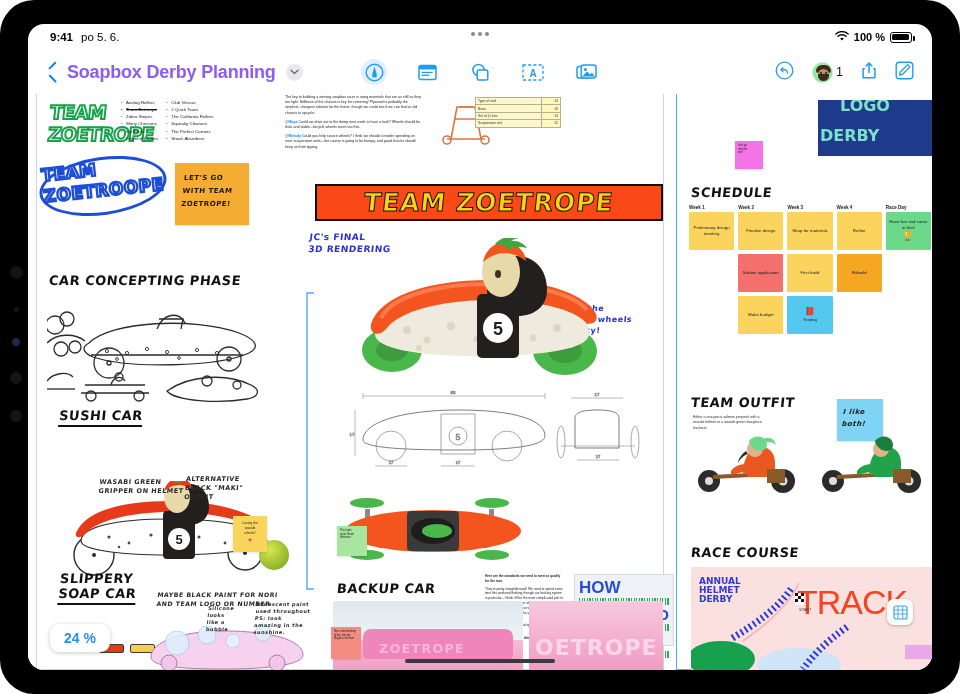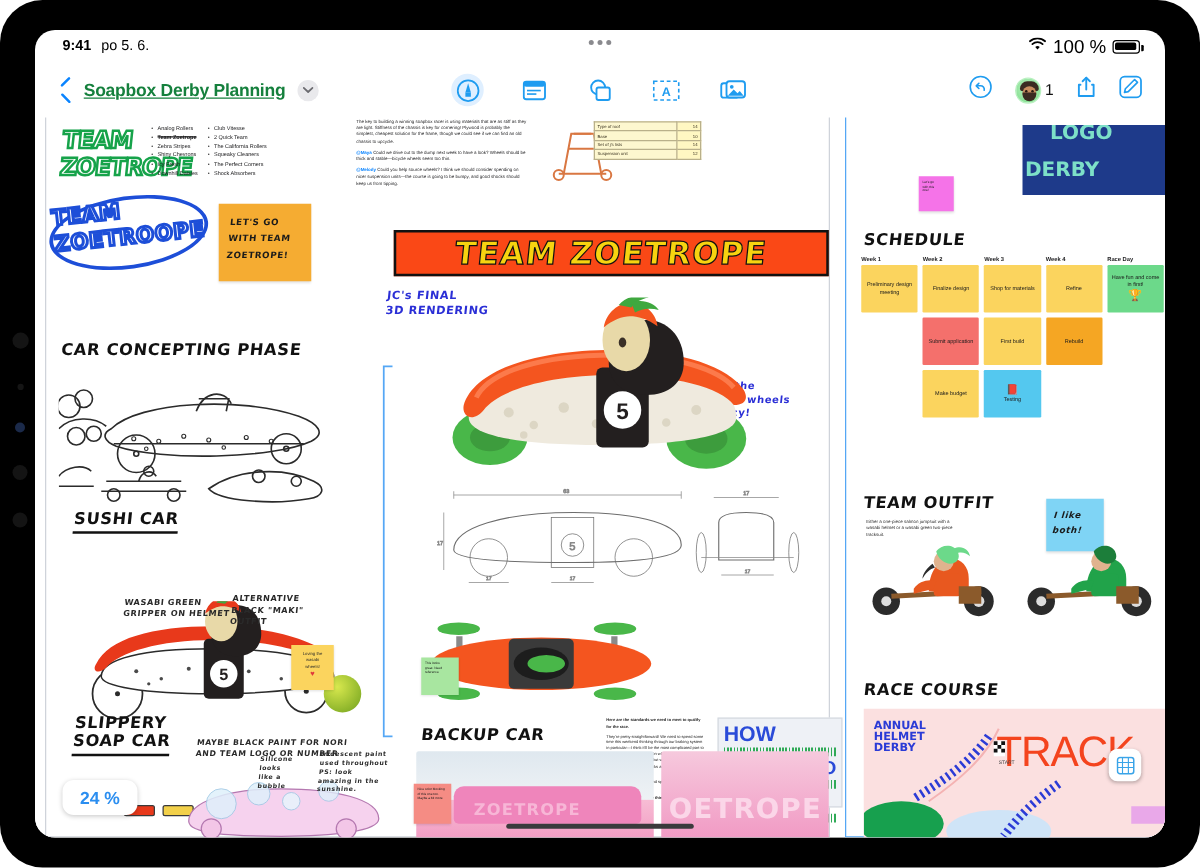--- a/index.html
+++ b/index.html
@@ -43,21 +43,21 @@
     display: flex; align-items: center; background: #fff;
   }
   #nav-left { display: flex; align-items: center; gap: 10px; margin-left: 18px; }
   #back-chevron { width: 11px; height: 19px; position: relative; cursor: pointer; }
   #back-chevron::before, #back-chevron::after {
     content: ""; position: absolute; left: 3px; width: 10px; height: 2.4px;
     background: #0a84ff; border-radius: 2px;
   }
   #back-chevron::before { top: 5px; transform: rotate(-45deg); transform-origin: left center;}
   #back-chevron::after  { top: 11.2px; transform: rotate(45deg); transform-origin: left center;}
-  #doc-title { font-size: 14px; font-weight: 700; color: #15803d; letter-spacing: -0.2px; text-decoration: underline; }
+  #doc-title { font-size: 18px; font-weight: 700; color: #8b5cf6; letter-spacing: -0.2px; }
   .chev-btn {
     width: 17px; height: 17px; border-radius: 50%; background: #e9e9ec;
     display: flex; align-items: center; justify-content: center;
   }
   .chev-btn svg { display:block; }
 
   #nav-center { position: absolute; left: 50%; transform: translateX(-50%);
                 display: flex; align-items: center; gap: 27px; }
   .tool { width: 26px; height: 26px; display: flex; align-items: center; justify-content: center; }
   .tool.sel { background: #dfefff; border-radius: 50%; }
@@ -258,21 +258,21 @@
           <i></i>
       </div>
       <div id="sb-right">
         <span>
           <svg width="14" height="11" viewBox="0 0 14 11">
             <path d="M7 9.6 5.2 7.6a2.7 2.7 0 0 1 3.6 0z" fill="#000"></path>
             <path d="M2.9 5.3a6 6 0 0 1 8.2 0" stroke="#000" stroke-width="1.4" fill="none" stroke-linecap="round"></path>
             <path d="M.9 3a9 9 0 0 1 12.2 0" stroke="#000" stroke-width="1.4" fill="none" stroke-linecap="round"></path>
           </svg>
         </span>
-        <span style="font-size:15px;font-weight:400">100 %</span>
+        <span style="font-size:11px;font-weight:700">100 %</span>
         <span class="batt">
             <i></i>
           </span>
       </div>
     </div>
 
     <div id="navbar">
       <div id="nav-left">
         <span id="back-chevron"></span>
         <span id="doc-title">Soapbox Derby Planning</span>

